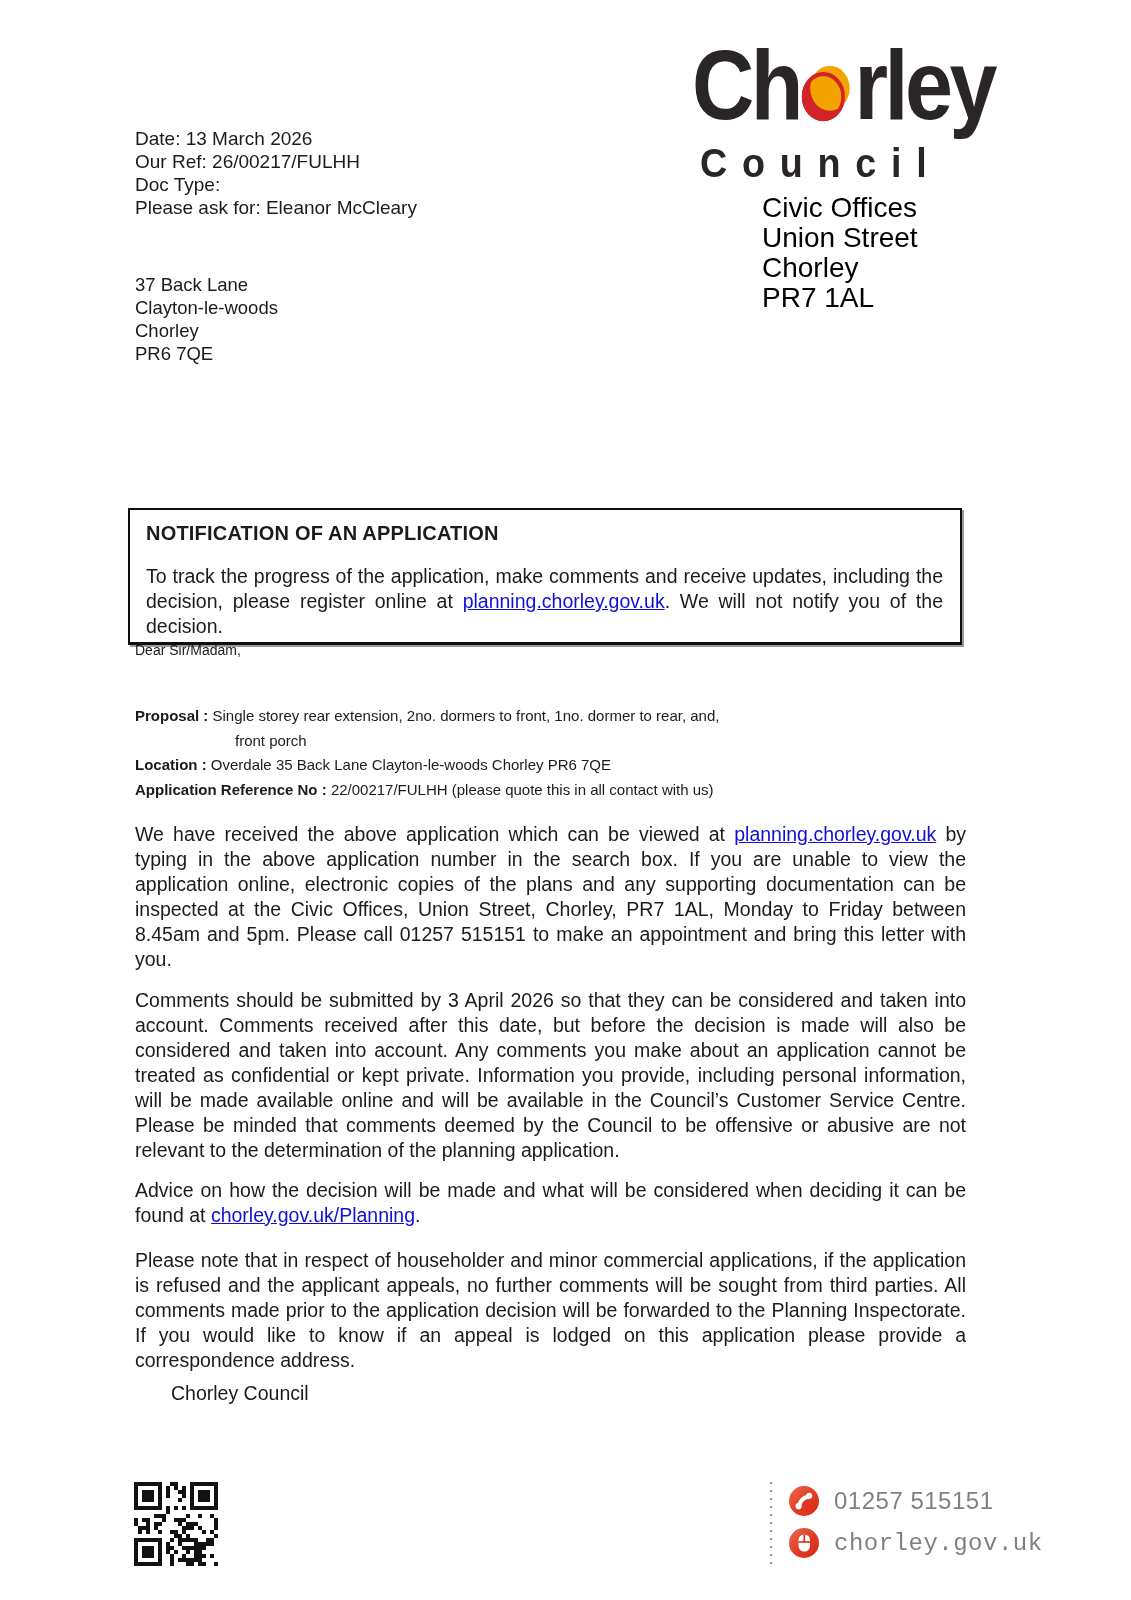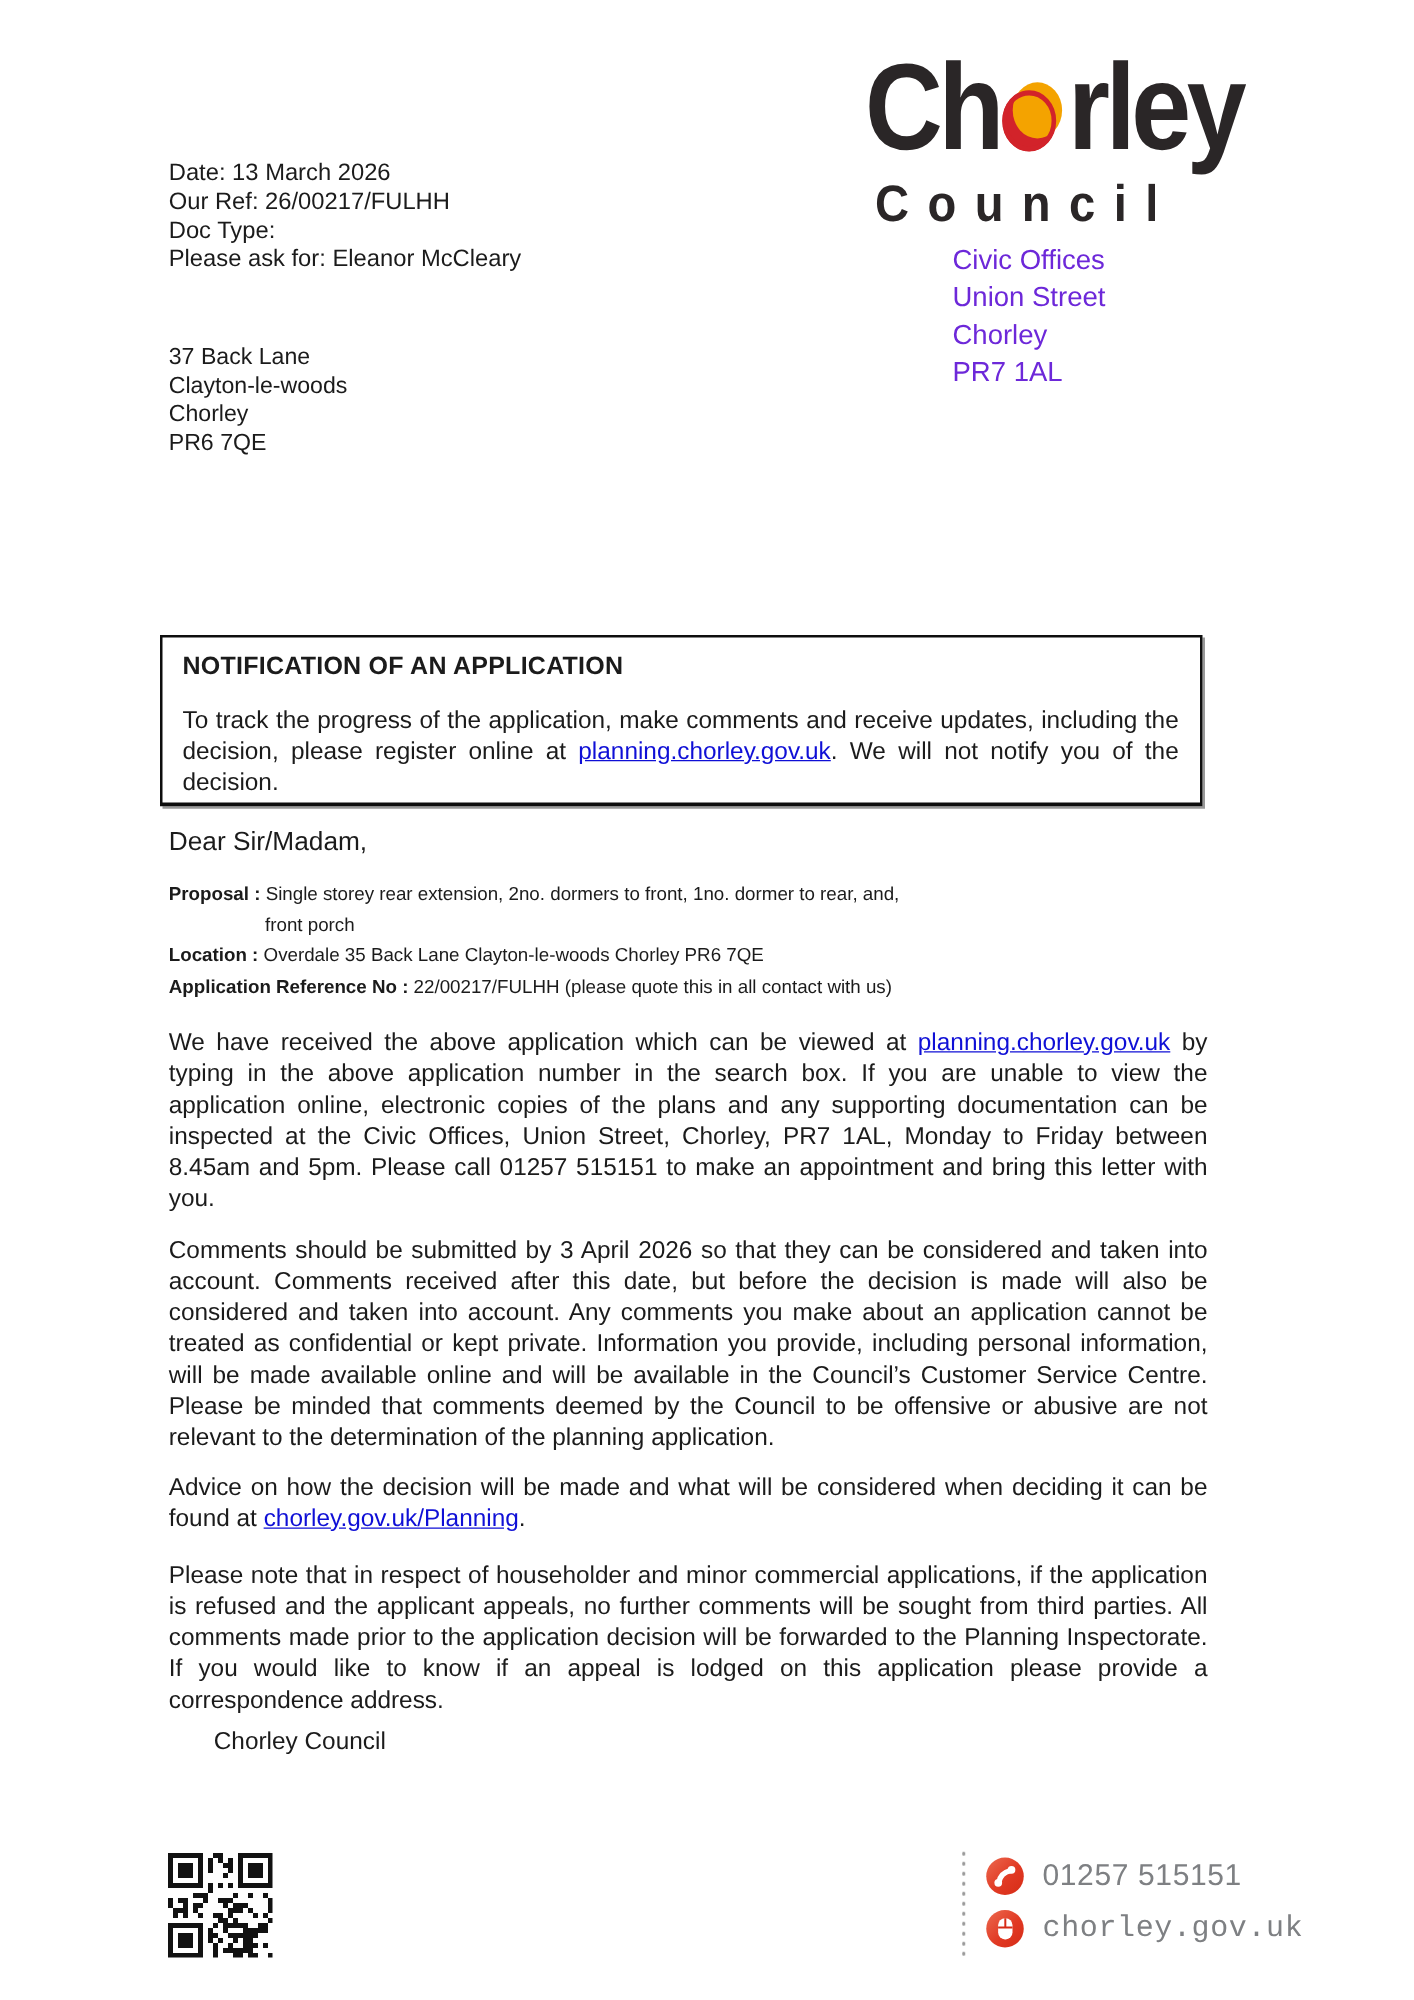--- a/index.html
+++ b/index.html
@@ -10,36 +10,36 @@
   .meta{position:absolute;left:135px;top:127px;font-size:19px;line-height:23px;}
   .recipient{position:absolute;left:135px;top:273px;font-size:18.5px;line-height:23px;}
 
   
   .logo-chorley{position:absolute;left:692px;top:36px;font-size:98px;line-height:1;
         font-weight:bold;letter-spacing:-4px;color:#2a2627;transform:scaleX(.88);
         transform-origin:left top;white-space:nowrap;}
   .logo-o{display:inline-block;width:58px;height:62px;vertical-align:-4px;margin:0 3px 0 1px;}
   .logo-council{position:absolute;left:700px;top:143px;font-size:41px;line-height:1;
         font-weight:bold;letter-spacing:16px;color:#2a2627;transform:scaleX(.92);transform-origin:left top;}
-  .council-address{position:absolute;left:762px;top:193px;font-size:22px;line-height:30px;color:#6d28d9;}
+  .council-address{position:absolute;left:762px;top:193px;font-size:28px;line-height:30px;color:#000000;}
 
   
   .notice-box{position:absolute;left:128px;top:508px;width:834px;box-sizing:border-box;
         border:2px solid #0e0e0e;border-bottom-width:3px;box-shadow:2px 2px 0 rgba(70,70,70,.55);
         padding:12px 17px 3px 16px;background:#fff;}
   .notice-title{font-size:20px;font-weight:bold;letter-spacing:.2px;}
   .notice-body{margin:19px 0 0 0;font-size:19.5px;line-height:25px;text-align:justify;}
 
   a.doclink{color:#0f0fd6;text-decoration:underline;cursor:pointer;}
 
-  .salutation{position:absolute;left:135px;top:662px;font-size:21px;text-align:center;}
+  .salutation{position:absolute;left:135px;top:642px;font-size:14px;text-align:center;}
 
   .details{position:absolute;left:135px;top:704px;width:832px;font-size:15px;line-height:24.5px;}
   .details .b{font-weight:bold;}
-  .details .indent{margin-left:77px;}
+  .details .indent{margin-left:100px;}
 
   .para{position:absolute;left:135px;width:831px;margin:0;font-size:19.5px;line-height:25px;text-align:justify;}
   .p1{top:822px;}
   .p2{top:988px;}
   .p3{top:1178px;}
   .p4{top:1248px;}
   .signoff{position:absolute;left:135px;top:1382px;font-size:19.5px;margin-left:36px;}
 
   
   .qr{position:absolute;left:134px;top:1482px;width:84px;height:84px;}

